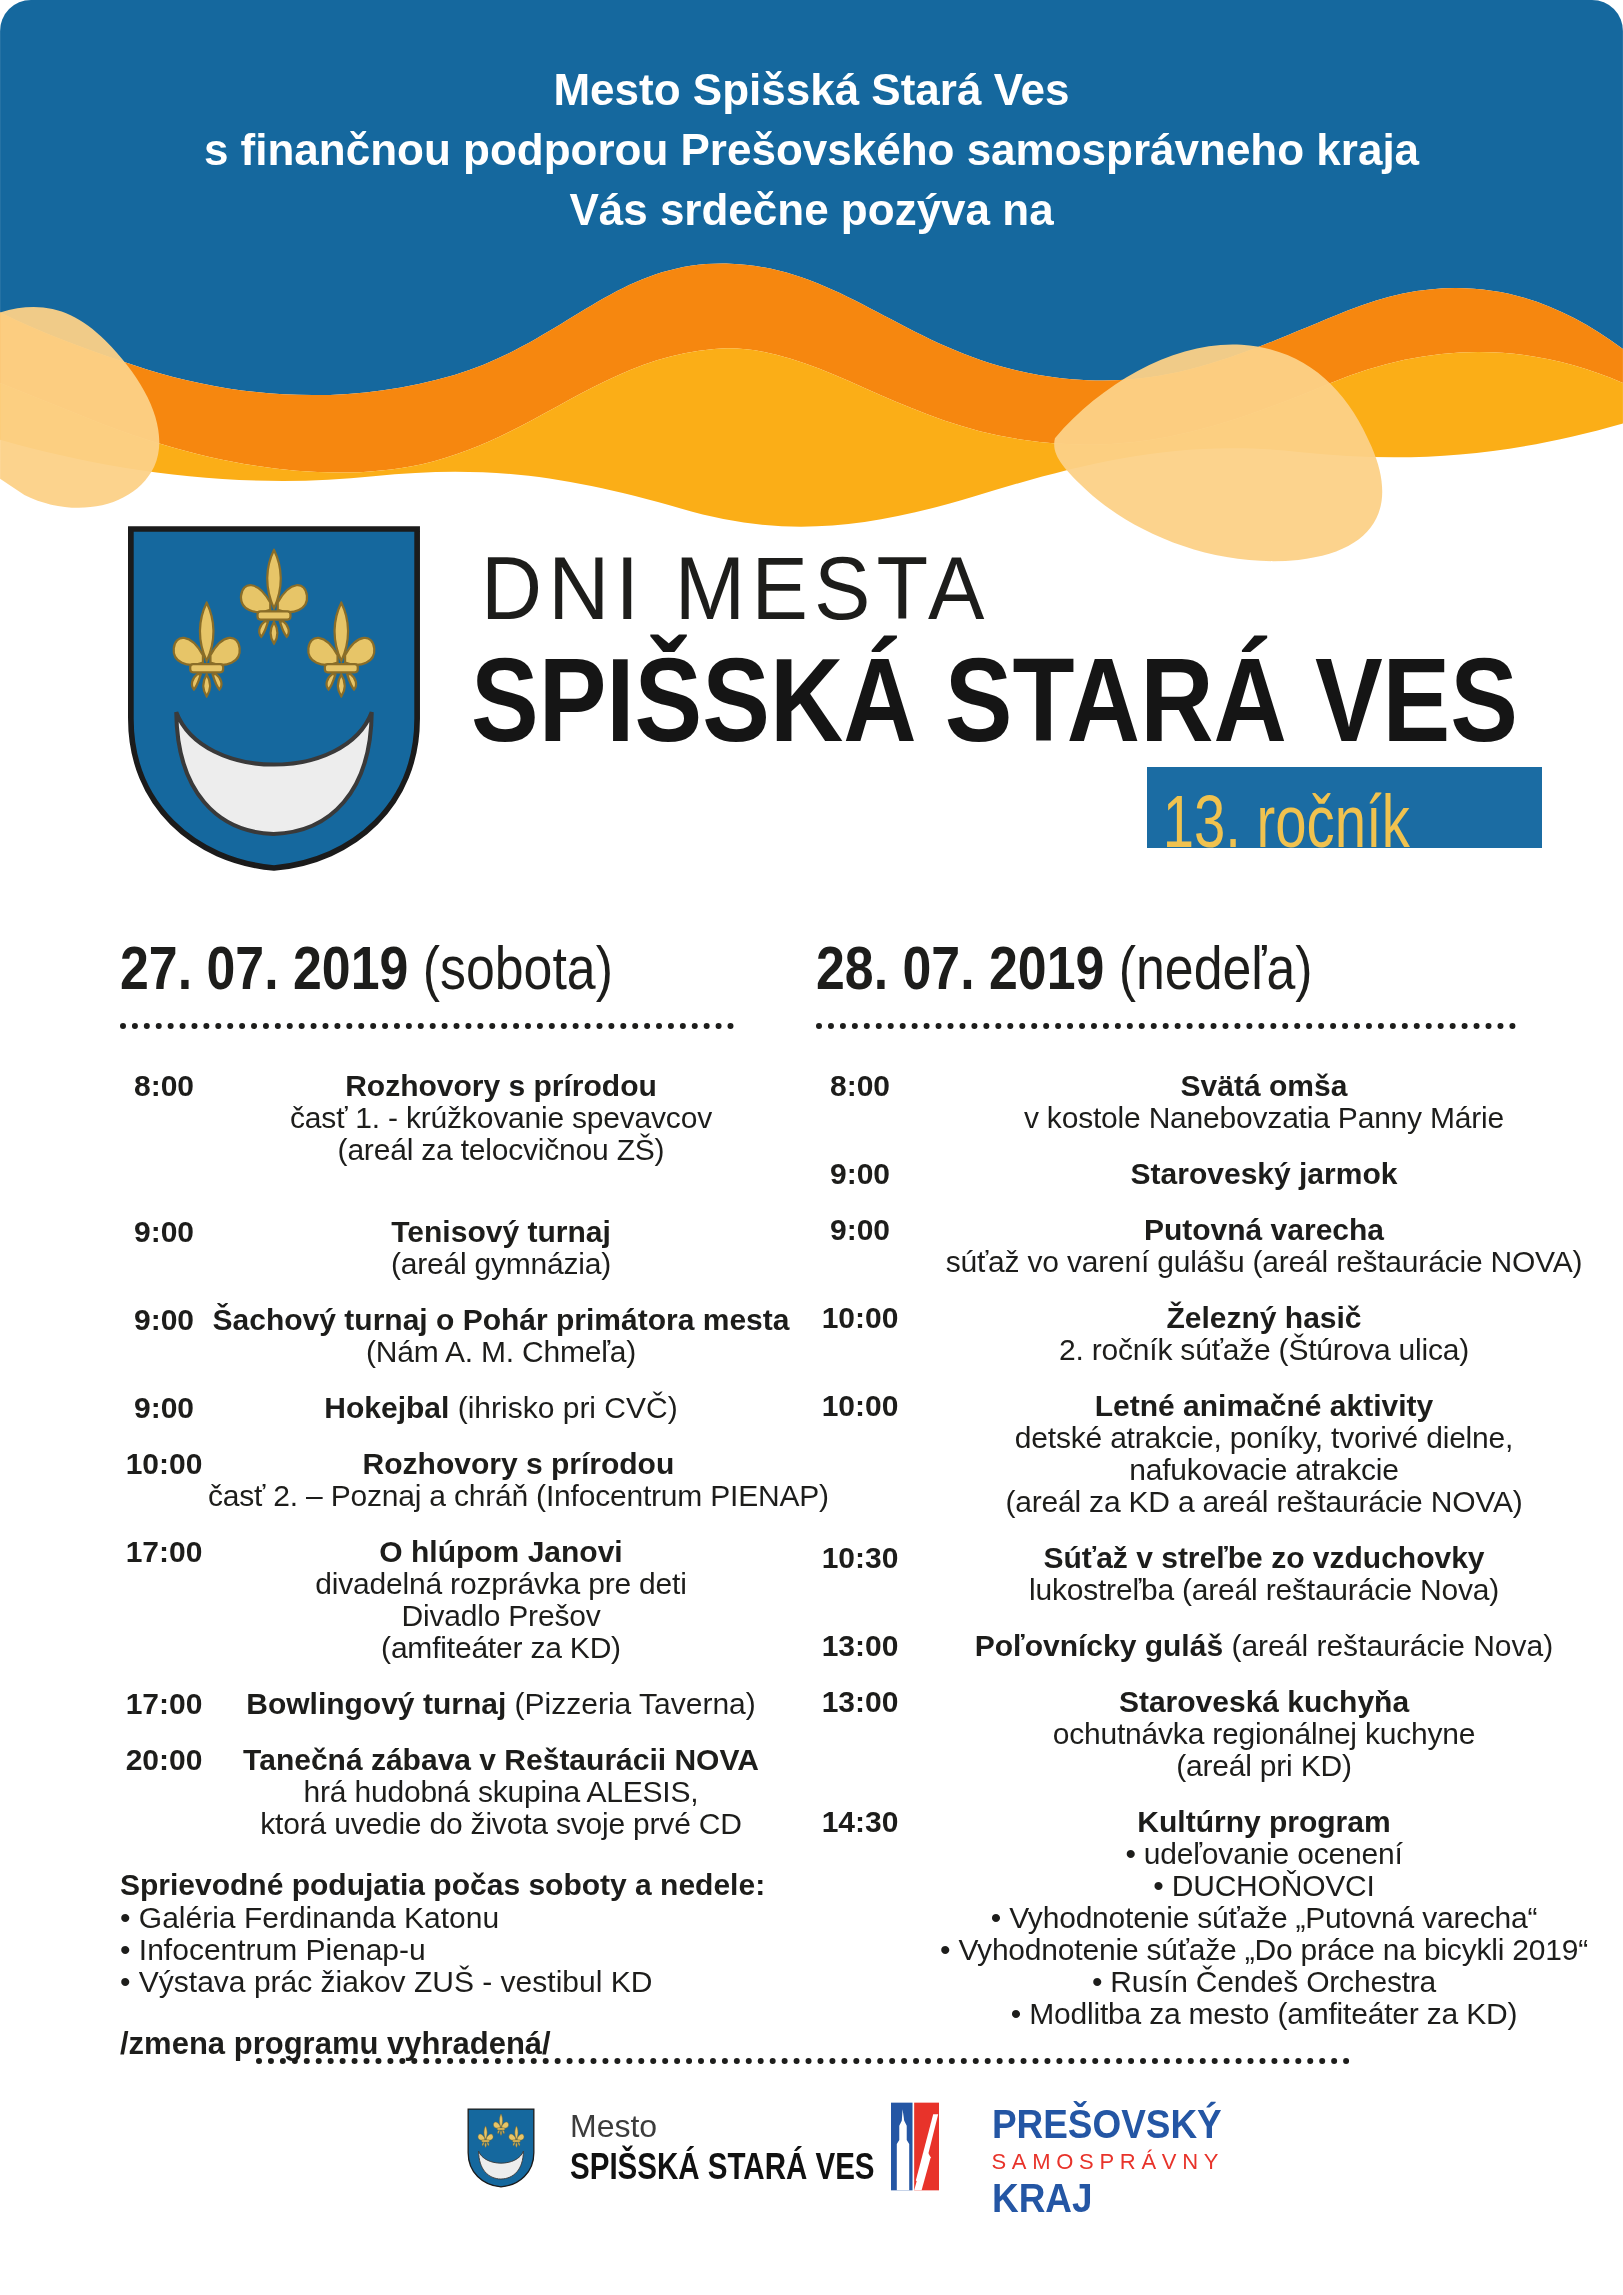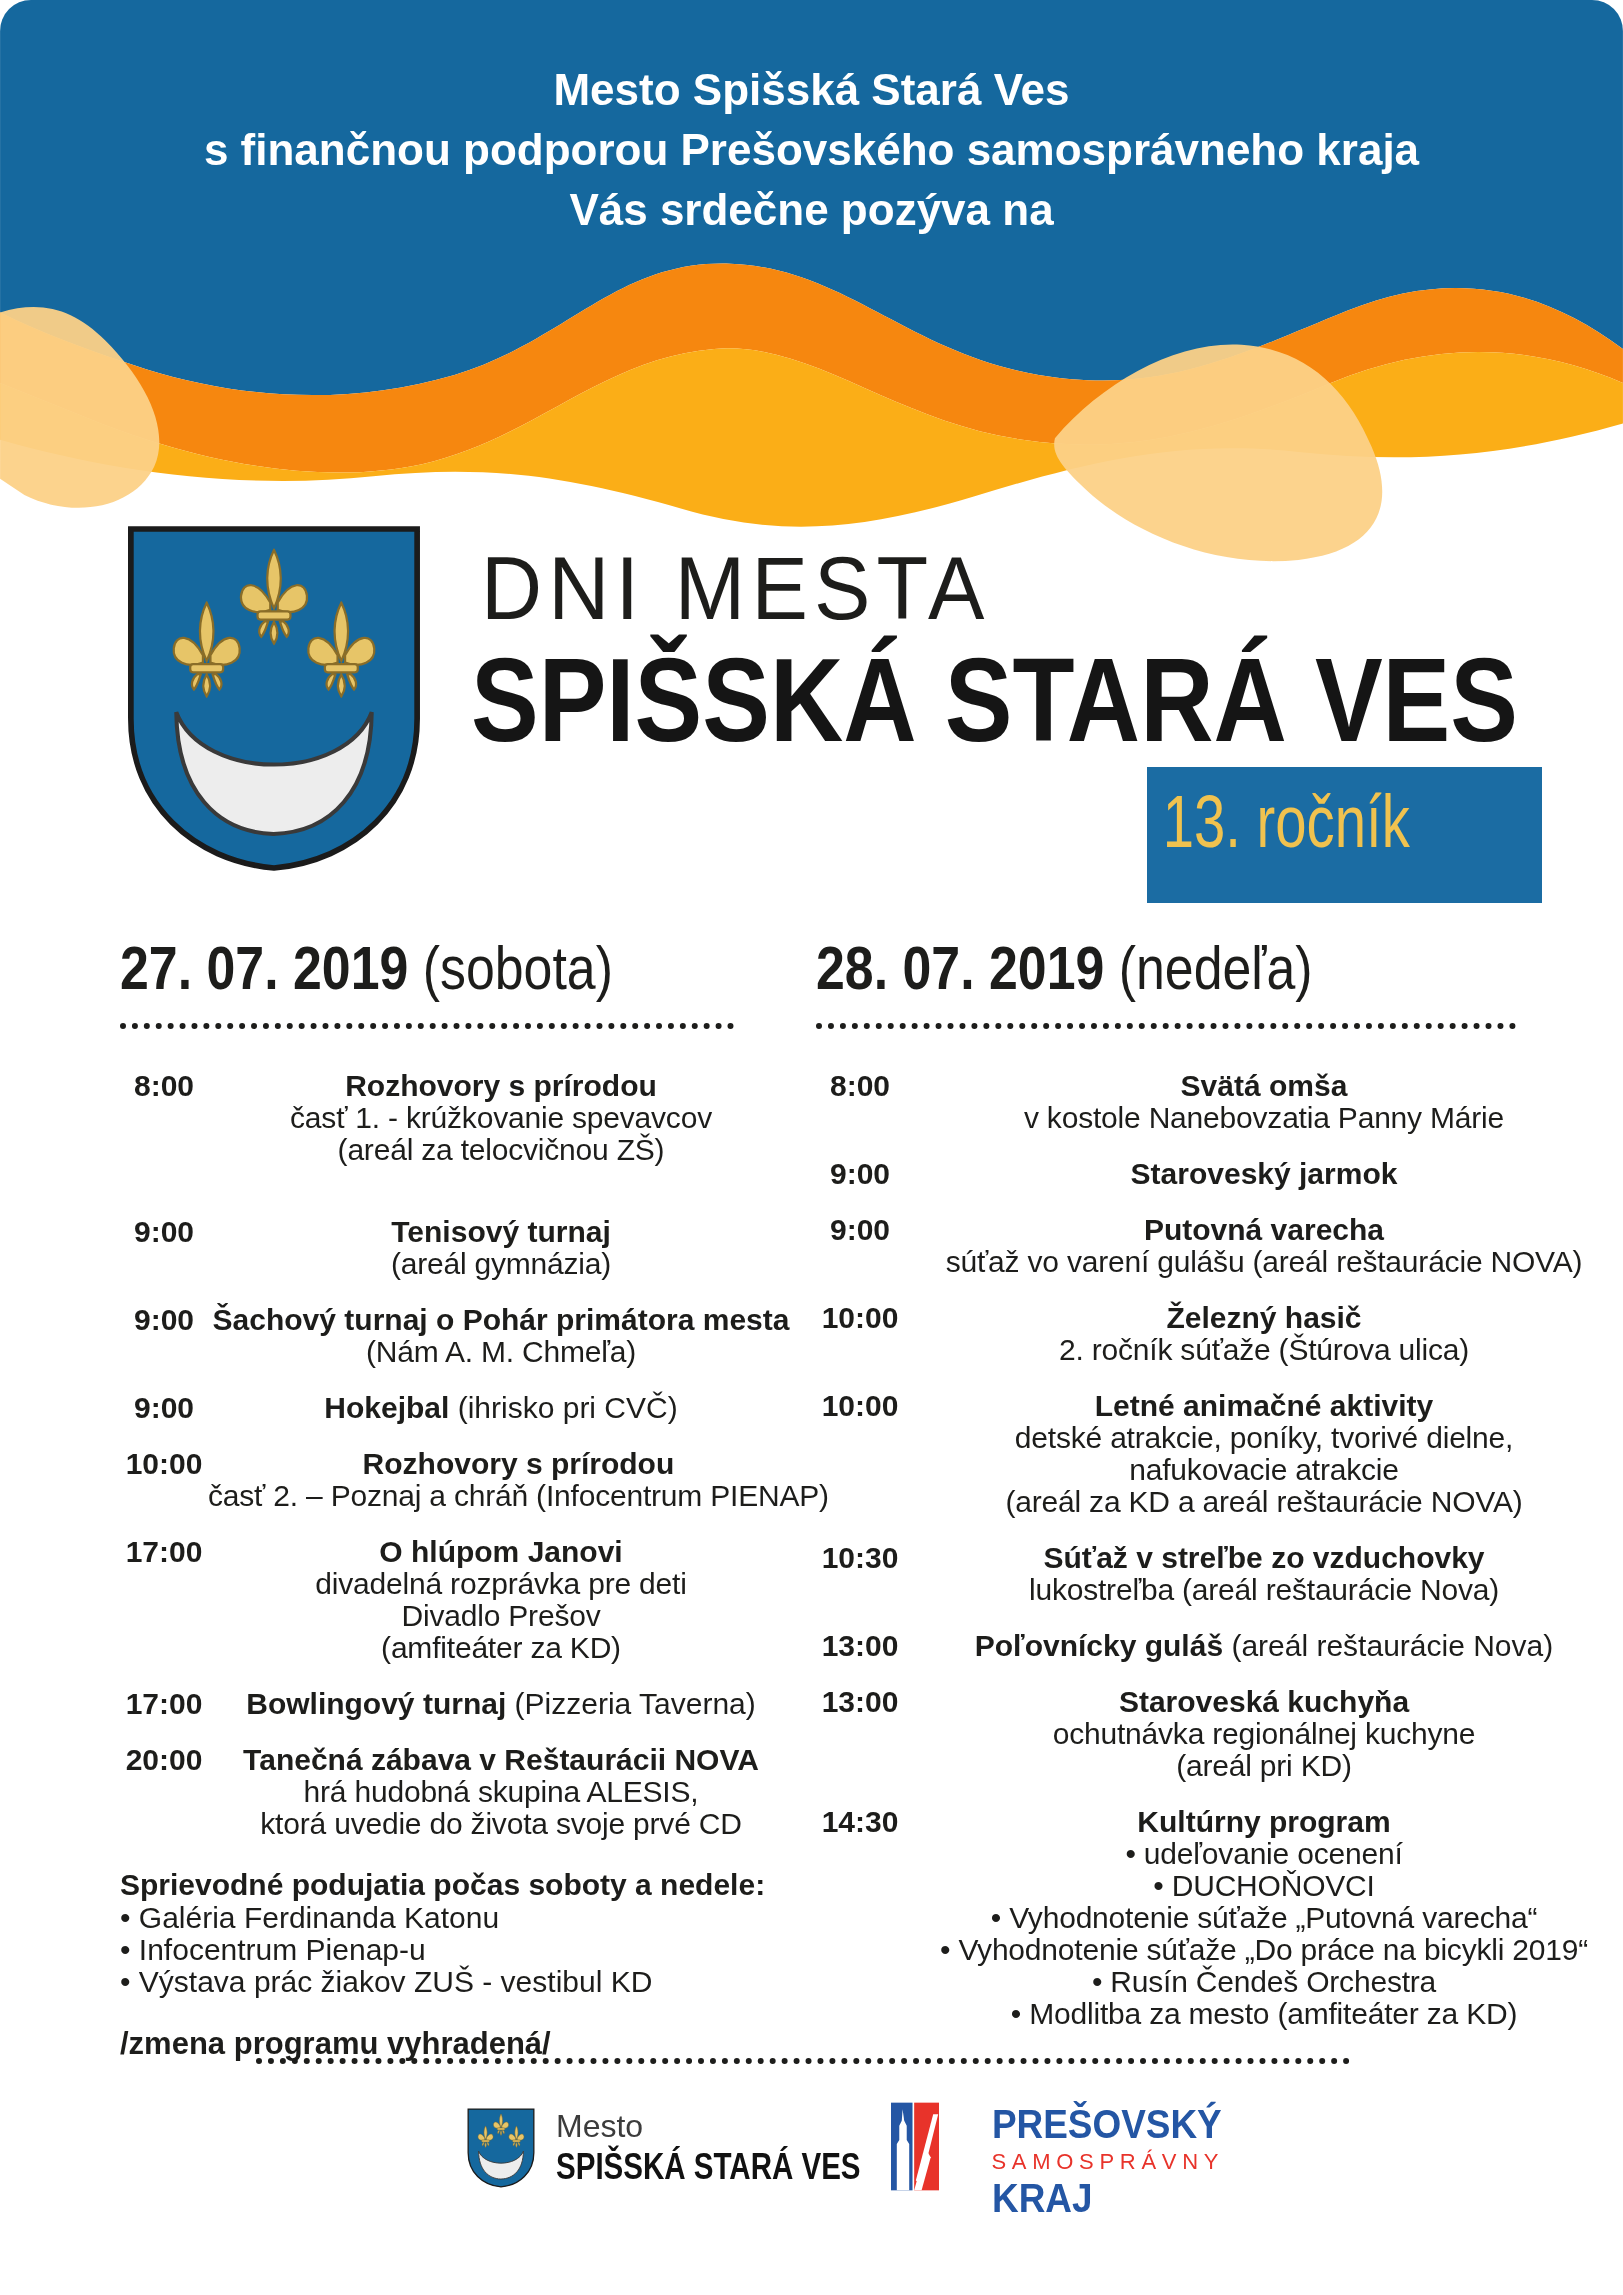--- a/index.html
+++ b/index.html
@@ -8,21 +8,21 @@
   
   #waves{position:absolute;left:0;top:0;width:1623px;height:568px;}
   #header-text{position:absolute;left:0;top:60px;width:1623px;text-align:center;
                color:#ffffff;font-size:44px;font-weight:bold;line-height:60px;}
   
   #main-emblem{position:absolute;left:126px;top:524px;}
   #title-kicker{position:absolute;left:481px;top:537px;font-size:89px;font-weight:300;
                 letter-spacing:6.5px;transform:scaleX(.95);transform-origin:left top;color:#1d1d1b;}
   #title-main{position:absolute;left:471px;top:632px;font-size:118px;font-weight:900;
               transform:scaleX(.86);transform-origin:left top;color:#151515;white-space:nowrap;}
-  #edition-badge{position:absolute;left:1147px;top:767px;width:395px;height:136px;background:#1b6ca3;}
+  #edition-badge{position:absolute;left:1147px;top:767px;width:395px;height:81px;background:#1b6ca3;}
   #edition-badge .btxt{font-size:75px;font-weight:400;color:#f0c24f;line-height:109px;
                        padding-left:21px;transform:scaleX(.75);transform-origin:left top;white-space:nowrap;}
   
   .col{position:absolute;top:933px;}
   #col-left{left:120px;width:674px;}
   #col-right{left:816px;width:808px;}
   .date-line{font-size:61px;white-space:nowrap;transform:scaleX(.85);transform-origin:left top;line-height:70px;}
   .date-bold{font-weight:900;}
   .date-day{font-weight:300;}
   .dotline{margin-top:19.5px;height:0;border-bottom:6.5px dotted #1d1d1b;}
@@ -35,21 +35,21 @@
   .ebody{flex:1;}
   .etitle{font-weight:bold;}
   .esuffix{font-weight:400;}
   .edetail{font-weight:400;letter-spacing:-0.2px;}
   .side-heading{font-size:30px;line-height:32px;font-weight:bold;margin-top:29px;white-space:nowrap;}
   .side-items{font-size:30px;line-height:32px;margin-top:1.6px;white-space:nowrap;}
   .prog-note{font-size:31px;font-weight:bold;margin-top:28px;white-space:nowrap;}
   
   #footer-dots{position:absolute;left:256px;top:2058px;width:1094px;height:0;border-bottom:6.5px dotted #1d1d1b;}
   #city-logo{position:absolute;left:467px;top:2107px;display:flex;align-items:center;}
-  #city-logo .ctext{margin-left:21px;}
+  #city-logo .ctext{margin-left:35px;}
   #city-name-small{font-size:32px;color:#3c3c3c;font-weight:400;line-height:39px;}
   #city-name-big{font-size:36px;font-weight:900;color:#111;line-height:42px;white-space:nowrap;
                  transform:scaleX(.82);transform-origin:left top;}
   #region-logo{position:absolute;left:890px;top:2101px;display:flex;align-items:flex-start;gap:32px;}
   #region-logo .rtext{margin-left:19.5px;padding-top:1.6px;}
   #region-line1{font-size:41px;font-weight:900;color:#2456a4;line-height:42px;white-space:nowrap;
                 transform:scaleX(.9);transform-origin:left top;}
   #region-line2{font-size:22px;color:#e8332a;letter-spacing:5.7px;line-height:31px;margin-top:1.6px;white-space:nowrap;}
   #region-line3{font-size:41px;font-weight:900;color:#2456a4;line-height:42px;
                 transform:scaleX(.9);transform-origin:left top;}

